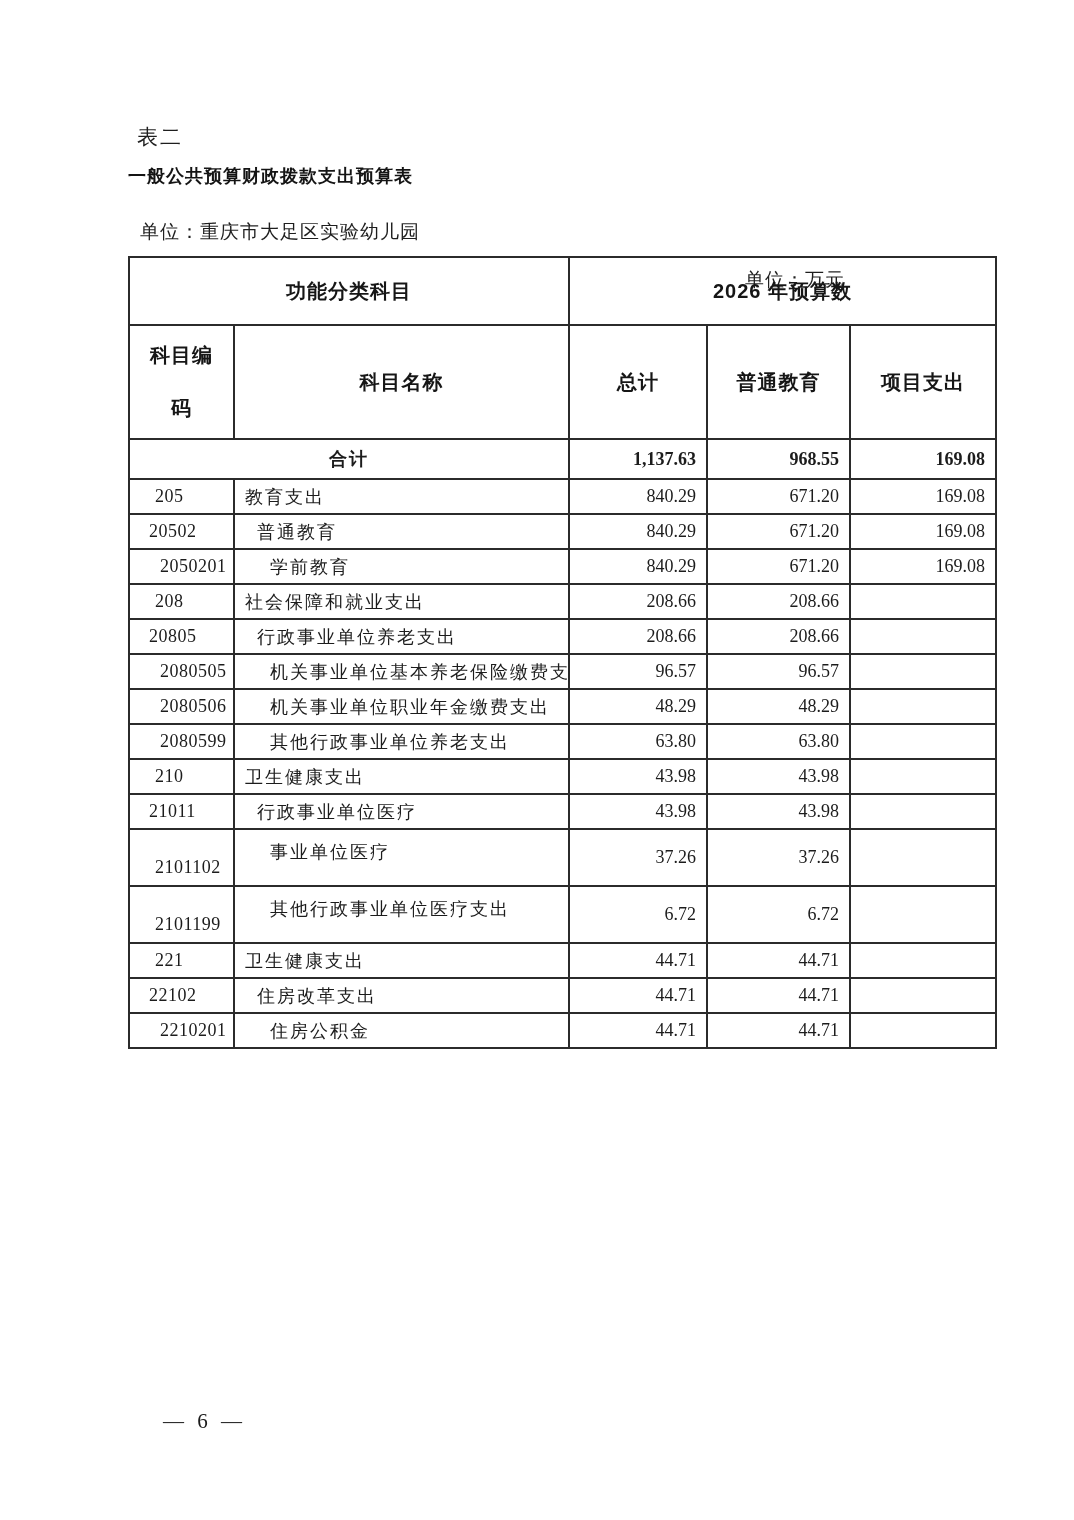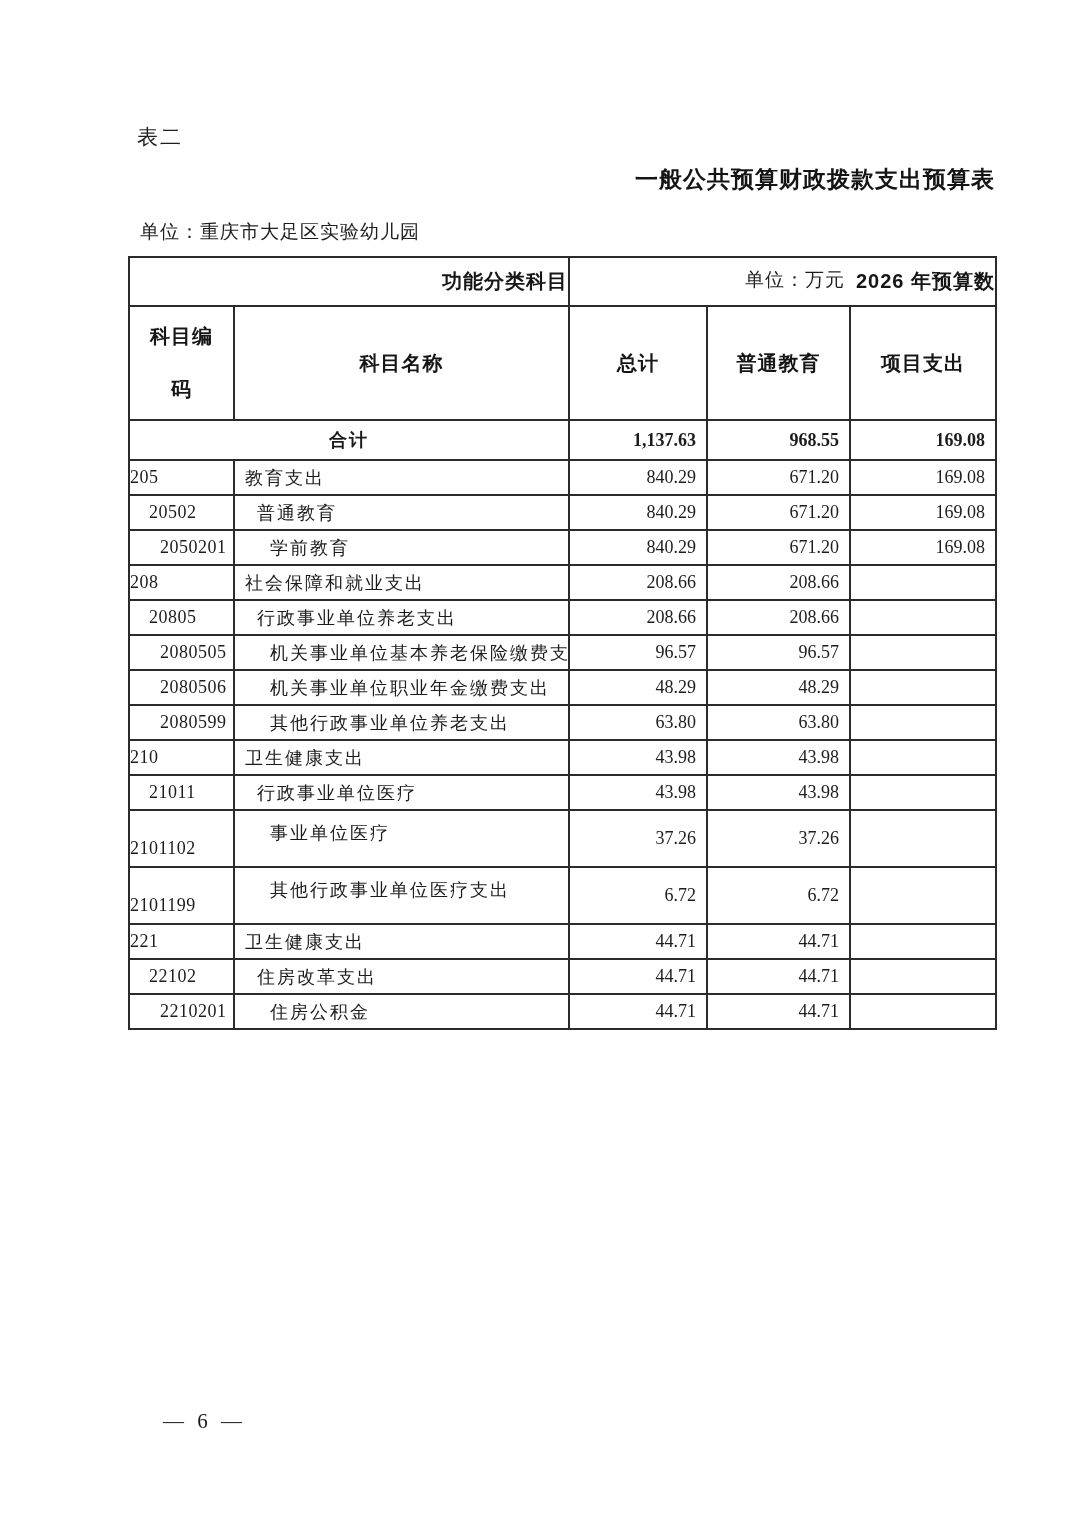--- a/index.html
+++ b/index.html
@@ -19,24 +19,24 @@
     font-family: Liberation Serif, serif;
     font-size: 21px;
     letter-spacing: 2px;
     text-align: right;
   }
   .doc-title {
     position: absolute;
     left: 128px;
     top: 164px;
     width: 867px;
-    text-align: right;
+    text-align: left;
     font-family: "Liberation Serif", serif;
     font-weight: bold;
-    font-size: 23px;
+    font-size: 18px;
     letter-spacing: 1px;
     color: #141414;
   }
   .meta-left {
     position: absolute;
     left: 140px;
     top: 219px;
     font-family: "Liberation Serif", serif;
     font-size: 19px;
     letter-spacing: 1px;
@@ -64,21 +64,21 @@
   }
   table.budget th {
     font-family: "Liberation Sans", sans-serif;
     font-weight: bold;
     font-size: 20px;
     text-align: center;
     vertical-align: middle;
     letter-spacing: 1px;
     color: #161616;
   }
-  tr.h1 th { height: 49px; text-align: right; }
+  tr.h1 th { height: 68px; }
   tr.h2 th { height: 114px; }
   .wrap3 {
     display: inline-block;
     width: 68px;
     line-height: 53px;
     text-align: center;
   }
   table.budget td {
     font-family: "Liberation Serif", serif;
     font-size: 18px;
@@ -95,21 +95,21 @@
     font-family: "Liberation Sans", sans-serif;
     font-weight: bold;
     font-size: 19px;
     letter-spacing: 2px;
     color: #161616;
   }
   .bold { font-weight: bold; }
   tr.tall td { height: 57px; }
   tr.tall td.code { vertical-align: bottom; padding-bottom: 7px; margin-left: 7px; }
   tr.tall td.name { padding-bottom: 12px; }
-  td.code.lvl1 { padding-left: 0; }
+  td.code.lvl1 { padding-left: 25px; }
   td.code.lvl2 { padding-left: 19px; }
   td.code.lvl3 { padding-left: 30px; }
   td.name.lvl1 { padding-left: 10px; }
   td.name.lvl2 { padding-left: 22px; }
   td.name.lvl3 { padding-left: 35px; }
   .page-number {
     position: absolute;
     left: 163px;
     top: 1409px;
     font-family: "Liberation Serif", serif;

